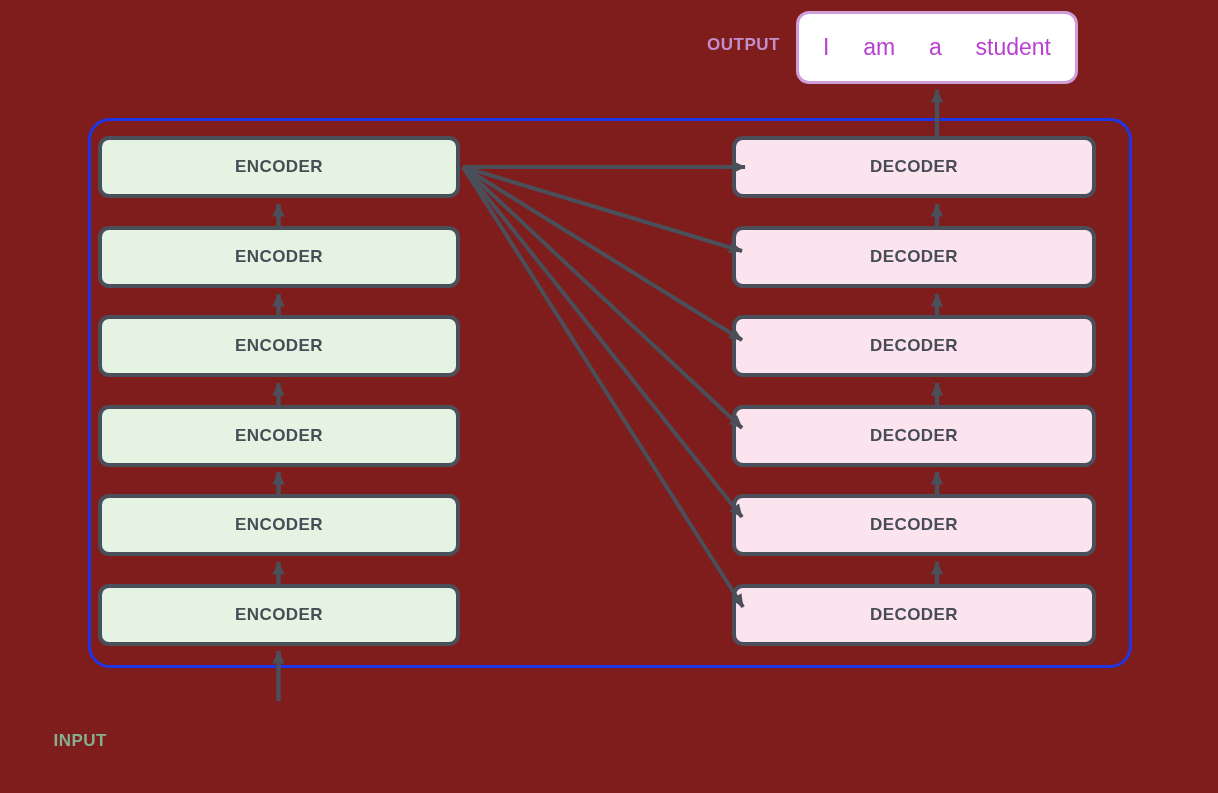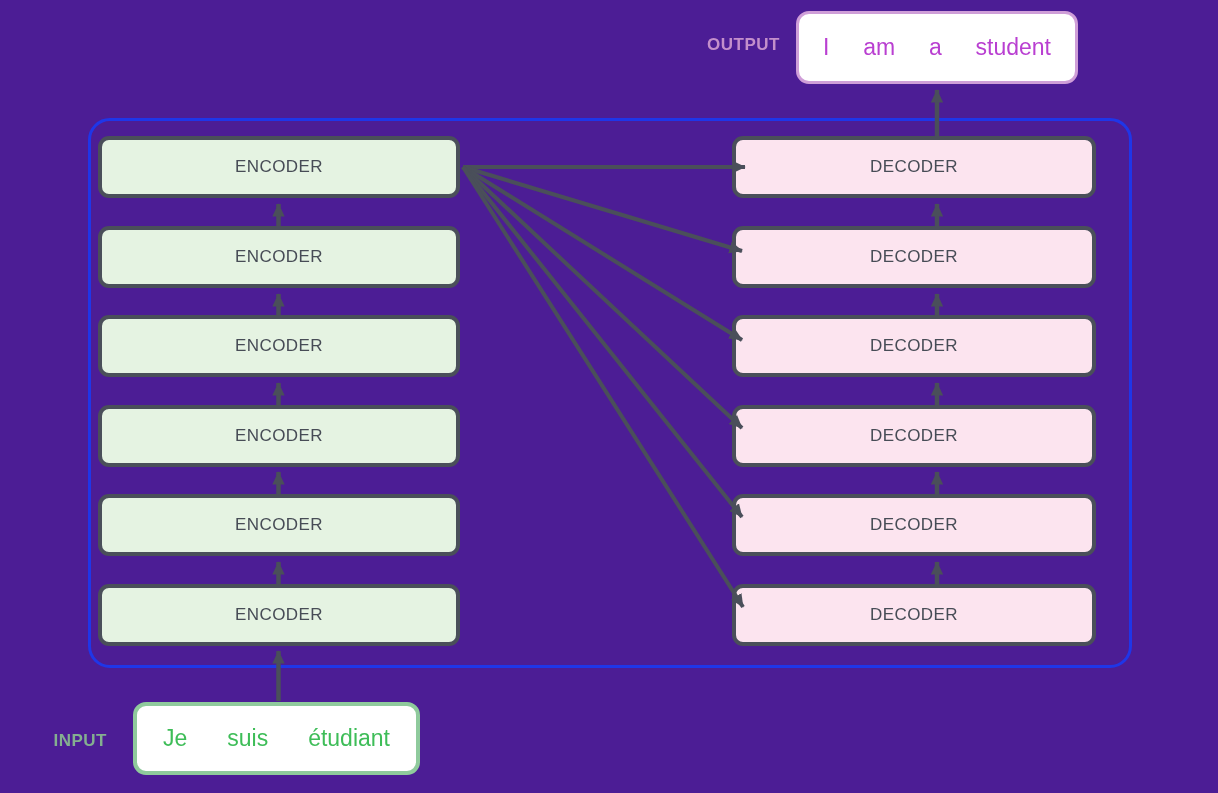--- a/index.html
+++ b/index.html
@@ -1,30 +1,30 @@
 <!DOCTYPE html>
 <html><head>
 <meta charset="utf-8">
 <style>
   html,body{margin:0;padding:0;background:#ffffff;}
   .canvas{
-    position:relative;width:1218px;height:793px;background:#4c1d95;overflow:hidden;
+    position:relative;width:1218px;height:793px;background:#7f1d1d;overflow:hidden;
     font-family:"Liberation Sans","DejaVu Sans",sans-serif;
   }
   
   .container-frame{
     position:absolute;left:88px;top:118px;width:1044px;height:550px;
     border:3px solid #1f36e8;border-radius:22px;box-sizing:border-box;background:transparent;
   }
   
   .block{
     position:absolute;height:62px;box-sizing:border-box;
     border:4px solid #4a4f5a;border-radius:11px;
     display:flex;align-items:center;justify-content:center;
-    font-size:17px;font-weight:400;color:#474c56;letter-spacing:0.4px;
+    font-size:17px;font-weight:700;color:#474c56;letter-spacing:0.4px;
   }
   .enc{left:98px;width:362px;background:#e5f3e2;}
   .dec{left:732px;width:364px;background:#fce4ef;}
   .r0{top:136px}.r1{top:226px}.r2{top:315px}.r3{top:405px}.r4{top:494px}.r5{top:584px}
 
   
   .io-box{
     position:absolute;box-sizing:border-box;background:#ffffff;
     display:flex;align-items:center;justify-content:space-between;
     font-size:23px;
@@ -74,25 +74,20 @@
   <div class="block enc r5">ENCODER</div>
 
   <div class="block dec r0">DECODER</div>
   <div class="block dec r1">DECODER</div>
   <div class="block dec r2">DECODER</div>
   <div class="block dec r3">DECODER</div>
   <div class="block dec r4">DECODER</div>
   <div class="block dec r5">DECODER</div>
 
   <div class="io-label input-label">INPUT</div>
-  <div class="io-box input-box">
-    <span>Je</span>
-    <span>suis</span>
-    <span>étudiant</span>
-  </div>
 
   <svg class="arrow-layer" viewBox="0 0 1218 793" xmlns="http://www.w3.org/2000/svg">
     <defs>
       <marker id="ah" markerWidth="14" markerHeight="14" refX="9" refY="5" orient="auto" markerUnits="userSpaceOnUse" viewBox="0 0 10 10">
         <path d="M0,0.6 L9.5,5 L0,9.4 Z" fill="#4a4f5a"></path>
       </marker>
     </defs>
 
     <line class="fan" x1="463" y1="167" x2="745" y2="167" marker-end="url(#ah)"></line>
     <line class="fan" x1="463" y1="167" x2="742" y2="251" marker-end="url(#ah)"></line>

